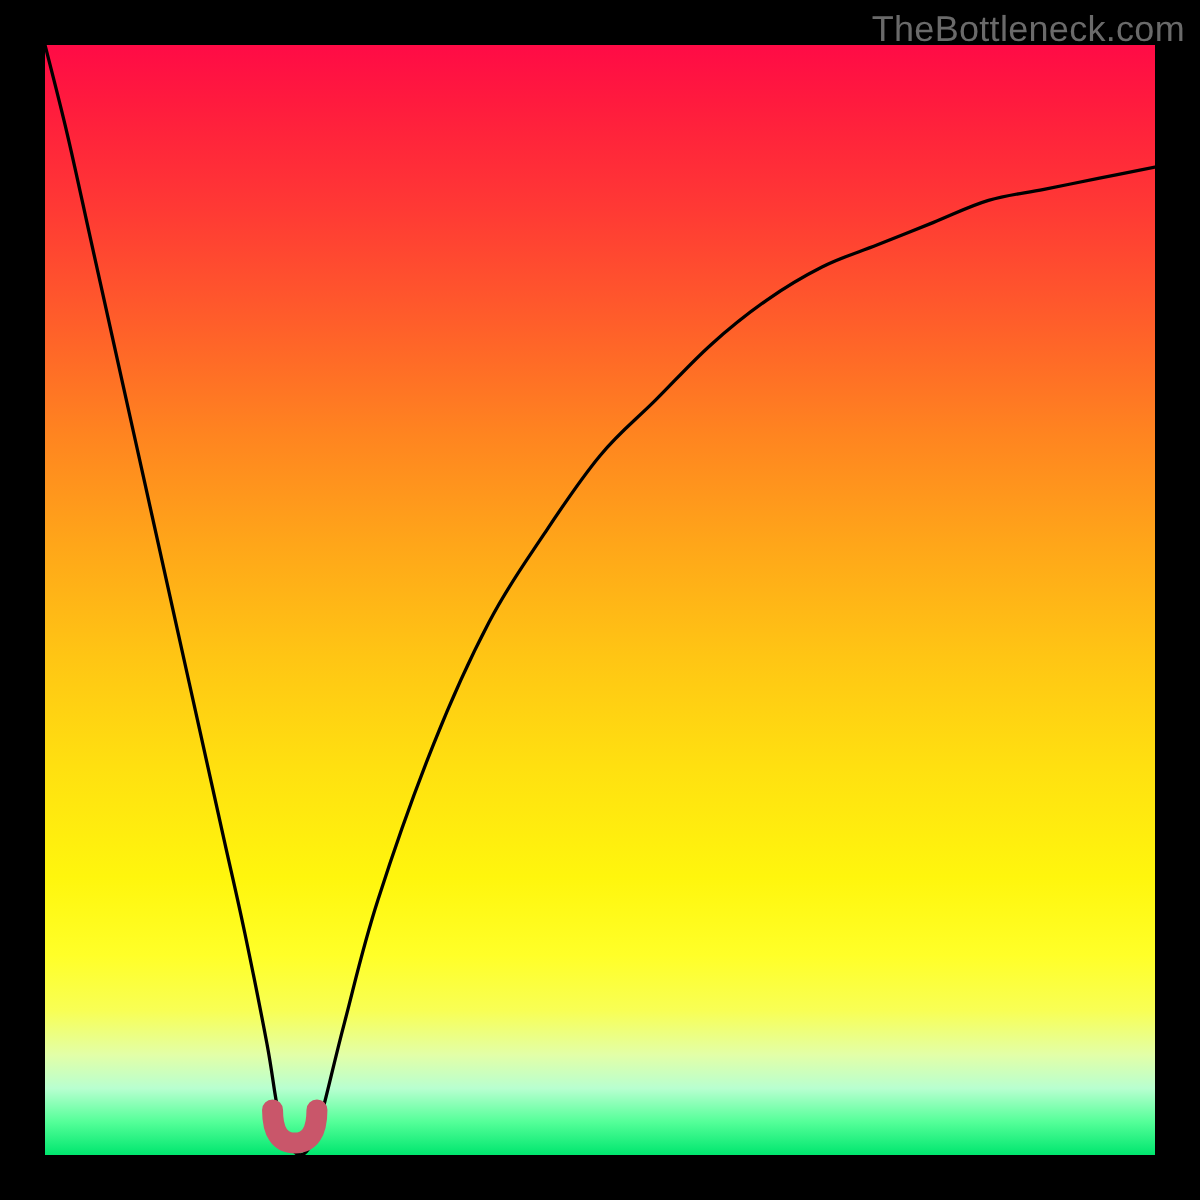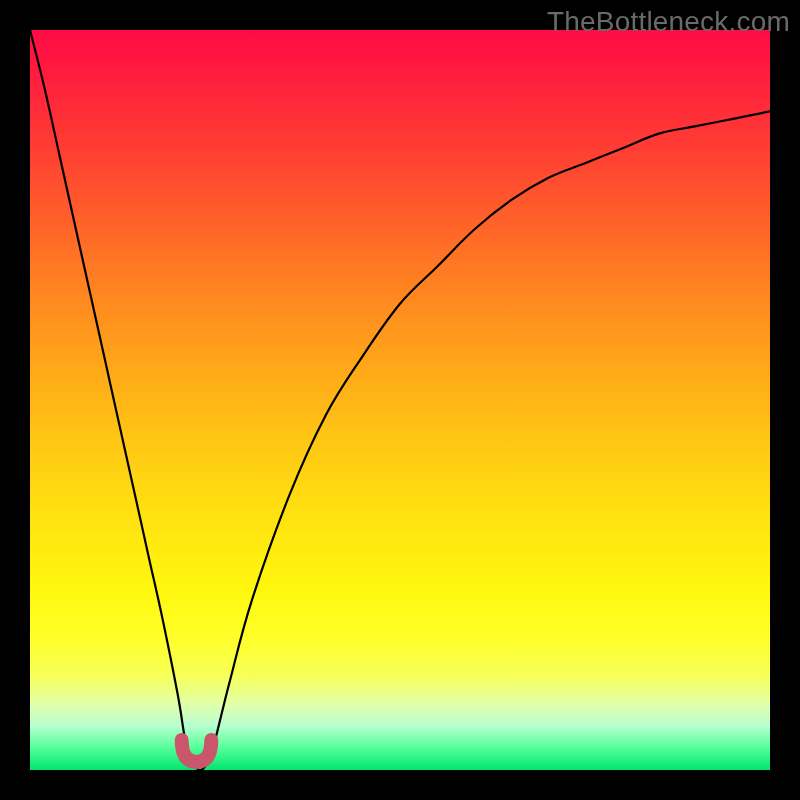--- a/index.html
+++ b/index.html
@@ -41,21 +41,21 @@
       #b8ffd0 94%,
       #55ff99 97%,
       #00e66e 100%
     );
   }
   .watermark {
     position: absolute;
     top: 6px;
     right: 10px;
     color: #6a6a6a;
-    font-size: 28px;
+    font-size: 24px;
     letter-spacing: 0.2px;
     font-weight: 400;
   }
   svg.curve {
     position: absolute;
     left: 0;
     top: 0;
     width: 740px;
     height: 740px;
   }

